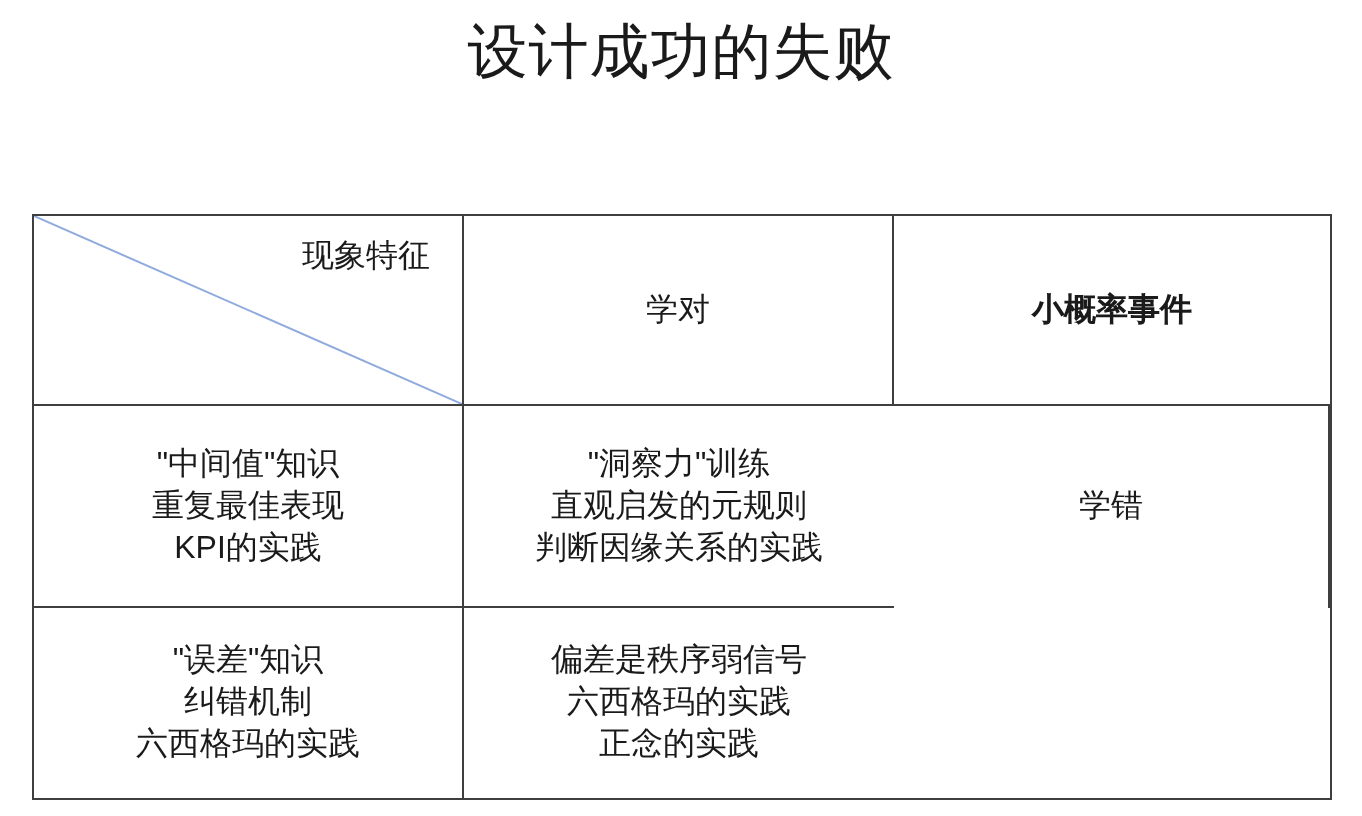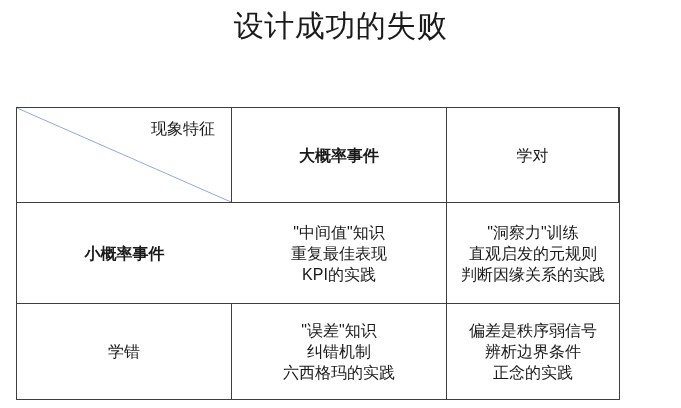--- a/index.html
+++ b/index.html
@@ -29,21 +29,21 @@
     font-size: 30px;
     font-weight: 300;
     letter-spacing: 0.5px;
     color: var(--title);
     white-space: nowrap;
   }
   .matrix-table {
     position: absolute;
     left: 16px;
     top: 107px;
-    width: 604px;
+    width: 650px;
     height: 293px;
     border: 1px solid var(--border);
     display: grid;
     grid-template-columns: 215px 215px 1fr;
     grid-template-rows: 95px 101px 1fr;
     background: var(--bg);
   }
   .cell {
     position: relative;
     font-size: 16px;
@@ -85,32 +85,31 @@
 <div class="slide-title">设计成功的失败</div>
 
 <div class="matrix-table">
 
   <div class="cell corner-cell bordered-right bordered-bottom">
     <svg class="diagonal" viewBox="0 0 100 100" preserveAspectRatio="none" aria-hidden="true">
       <line x1="0" y1="0" x2="100" y2="100" style="stroke: var(--diagonal);" stroke-width="1" vector-effect="non-scaling-stroke"></line>
     </svg>
     <span class="corner-label-top">现象特征</span>
   </div>
-  <div class="cell centered col-header bordered-right bordered-bottom">大概率事件</div>
   <div class="cell centered bordered-right bordered-bottom">学对</div>
 
   <div class="cell centered col-header bordered-bottom">小概率事件</div>
   <div class="cell centered body-cell bordered-right bordered-bottom">"中间值"知识
 重复最佳表现
 KPI的实践</div>
   <div class="cell centered body-cell bordered-bottom">"洞察力"训练
 直观启发的元规则
 判断因缘关系的实践</div>
 
   <div class="cell centered bordered-right">学错</div>
   <div class="cell centered body-cell bordered-right">"误差"知识
 纠错机制
 六西格玛的实践</div>
   <div class="cell centered body-cell">偏差是秩序弱信号
-辨析边界条件
+六西格玛的实践
 正念的实践</div>
 
 </div>
 
 </body></html>

